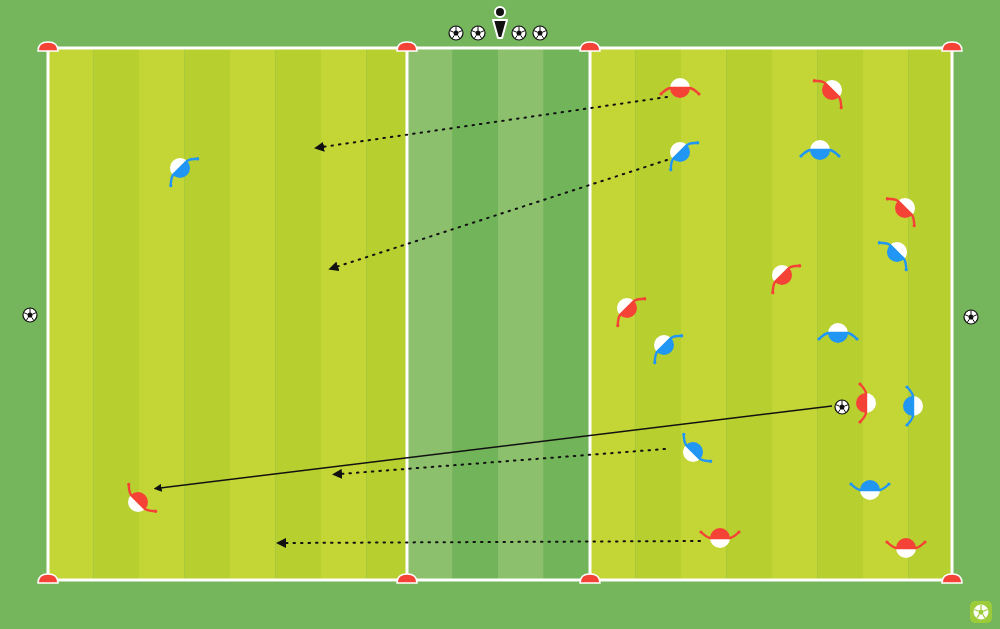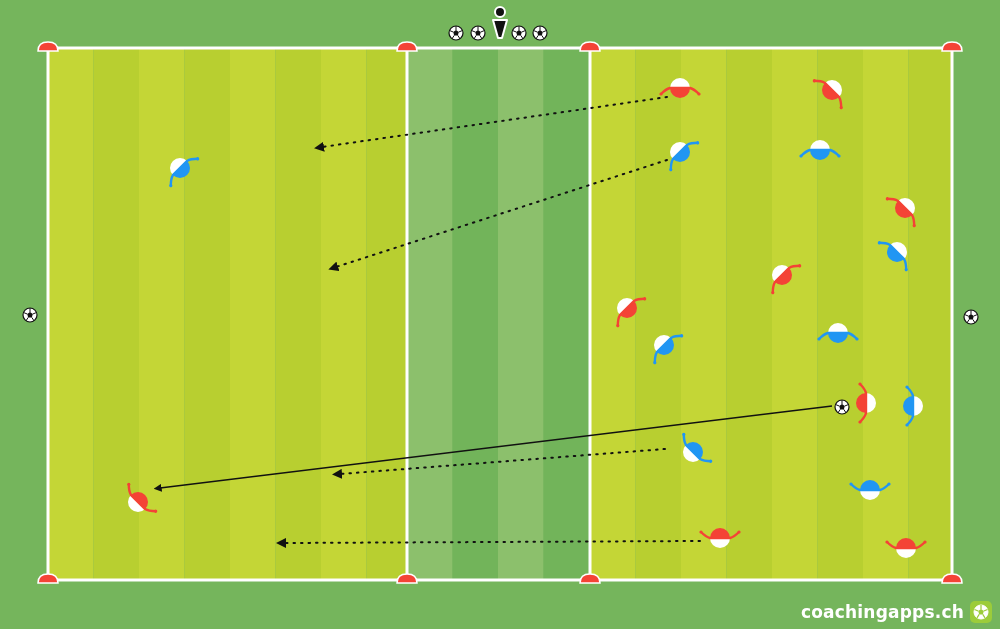--- a/index.html
+++ b/index.html
@@ -222,21 +222,20 @@
         <path d="M-10,0 A10,10 0 0 1 10,0 Z" fill="#ffffff"></path>
         <path d="M-10,0 A10,10 0 0 0 10,0 Z" fill="#f44336"></path>
         <path d="M-19,6 Q-14,1 -10,0 L10,0 Q14,1 19,6" fill="none" stroke="#f44336" stroke-width="2.4" stroke-linecap="round"></path>
         <circle cx="-19" cy="6" r="1.6" fill="#f44336"></circle>
         <circle cx="19" cy="6" r="1.6" fill="#f44336"></circle>
       </g>
     </g>
 </svg>
 
 <div class="brand">
-  <span class="brand-text">coachingapps.ch</span>
   <span class="brand-badge">
     <svg width="16" height="16" viewBox="-8 -8 16 16">
       <circle r="7" fill="#fff" stroke="#fff"></circle>
       <polygon points="0,-3 2.8,-1 1.8,2.4 -1.8,2.4 -2.8,-1" fill="#9ccc3a"></polygon>
       <path d="M0,-7 L0,-3 M2.8,-1 L6.5,-2.5 M1.8,2.4 L4,5.8 M-1.8,2.4 L-4,5.8 M-2.8,-1 L-6.5,-2.5" stroke="#9ccc3a" stroke-width="1.2"></path>
     </svg>
   </span>
 </div>
 
 </body></html>

